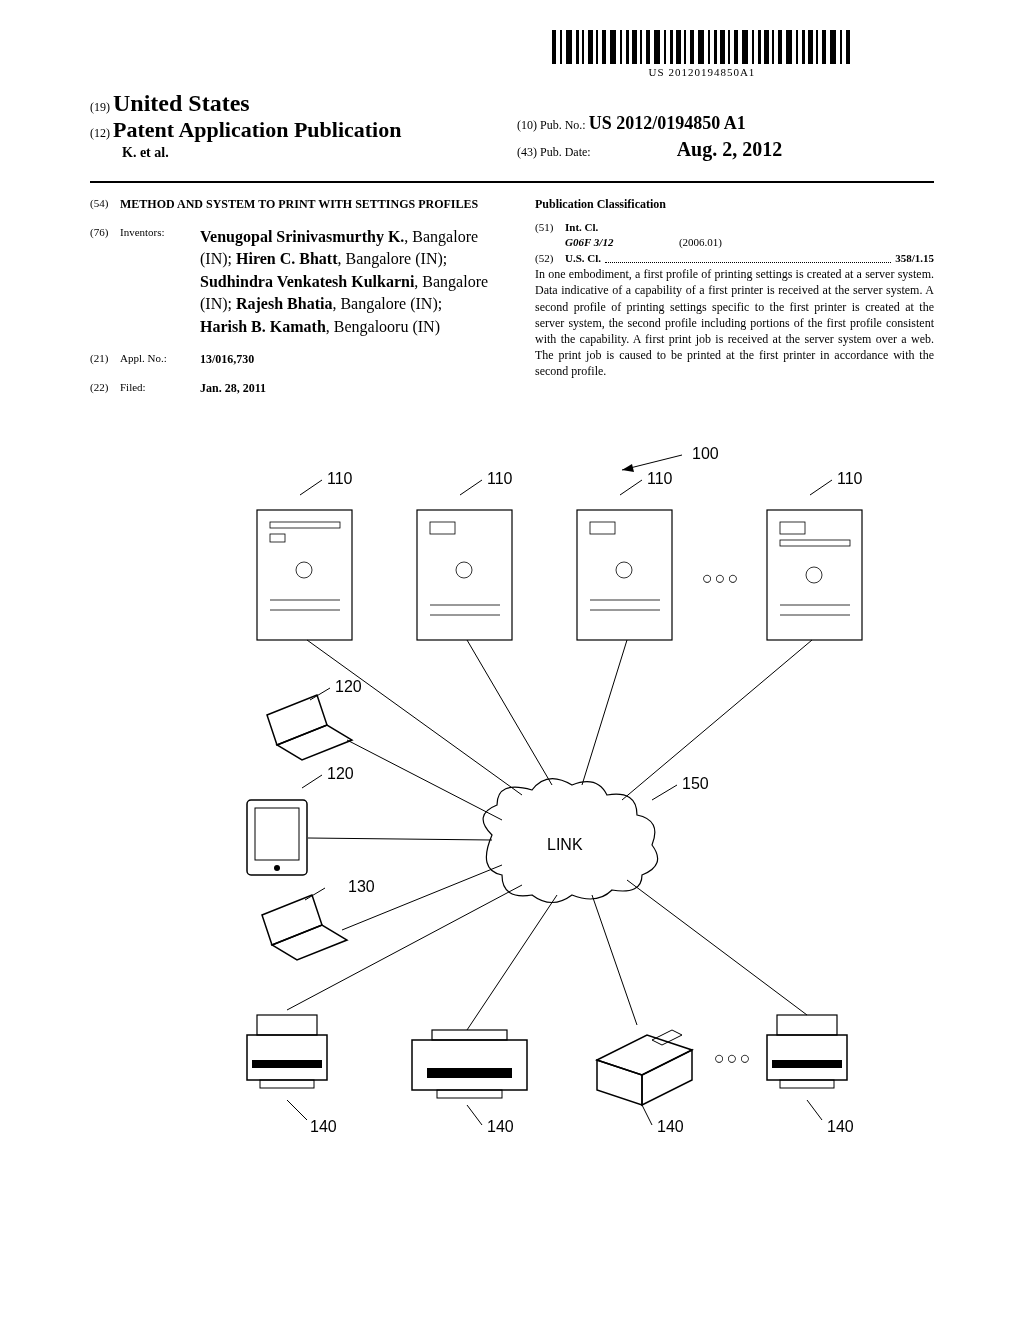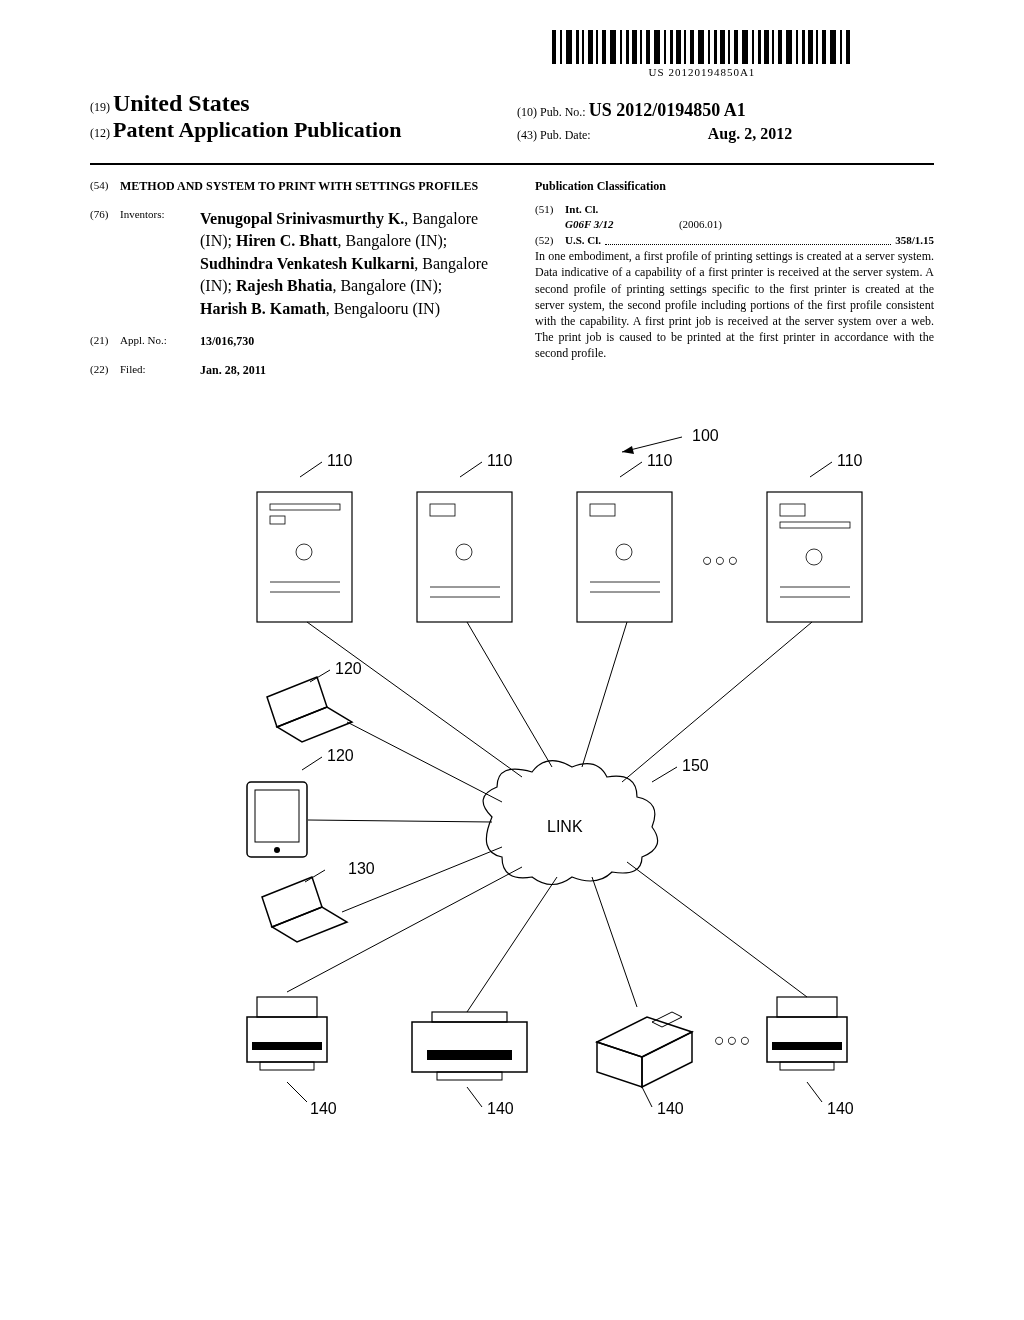--- a/index.html
+++ b/index.html
@@ -75,23 +75,22 @@
     }
     .pub-no {
       font-size: 18px;
       font-weight: bold;
     }
     .pub-date-line {
       font-size: 12px;
       margin-top: 4px;
     }
     .pub-date {
-      font-size: 16px;
-      font-weight: bold;
-      margin-left: 31px;
+      font-size: 20px;
+      font-weight: bold;
     }
     .two-col {
       display: flex;
       gap: 46px;
     }
     .col {
       flex: 1;
       font-size: 12px;
     }
     .field-row {
@@ -250,20 +249,21 @@
   <div class="header-row">
     <div class="header-left">
       <div class="country-line">
         <span>(19)</span>
         <span class="country">United States</span>
       </div>
       <div class="pub-type-line">
         <span>(12)</span>
         <span class="pub-type">Patent Application Publication</span>
       </div>
+      <div class="authors-line" style="padding-left:32px">K. et al.</div>
     </div>
     <div class="header-right">
       <div class="pub-no-line">
         <span>(10)</span>
         <span>Pub. No.:</span>
         <span class="pub-no">US 2012/0194850 A1</span>
       </div>
       <div class="pub-date-line">
         <span>(43)</span>
         <span>Pub. Date:</span>

